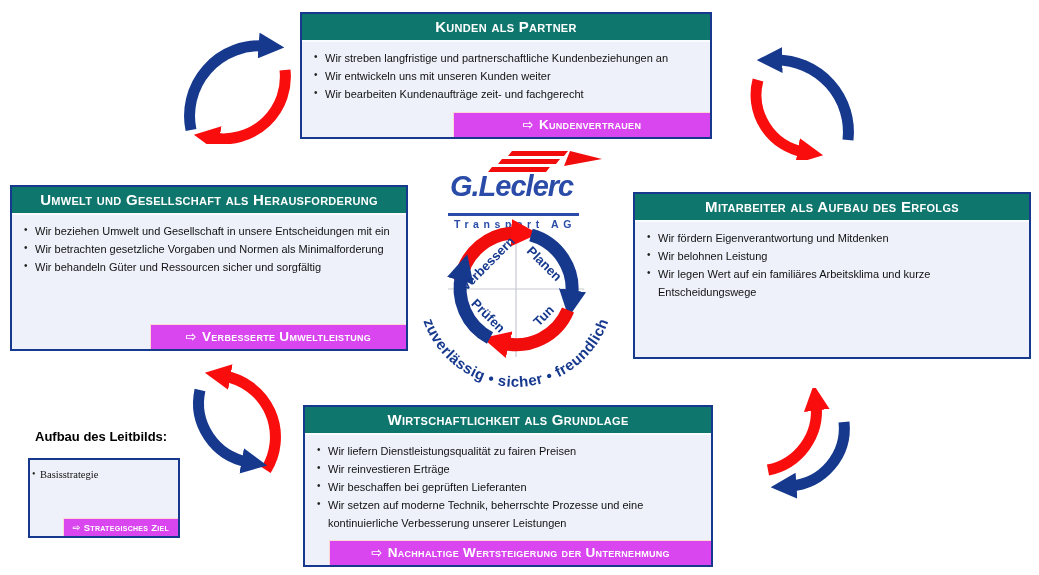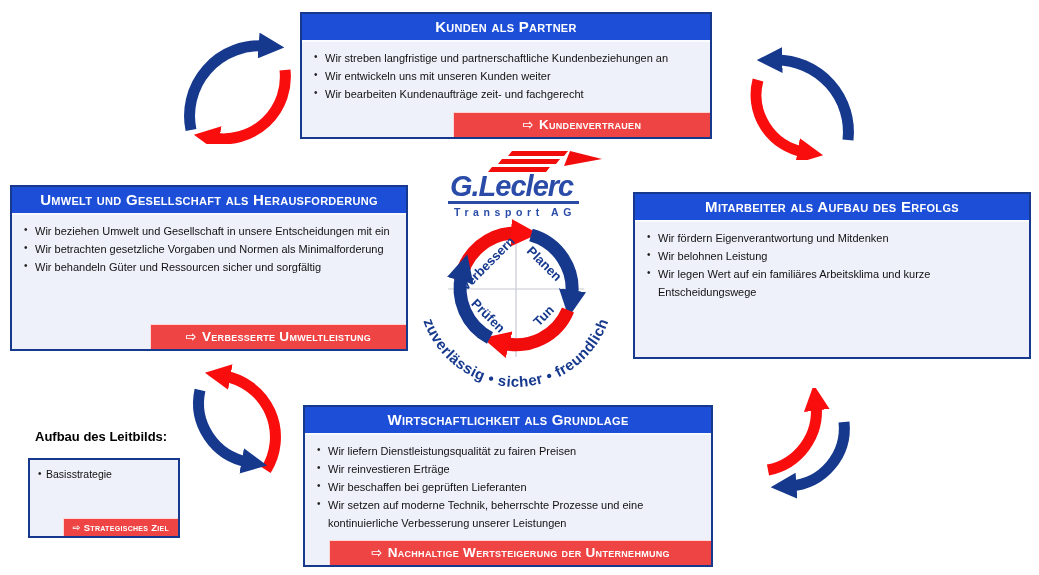--- a/index.html
+++ b/index.html
@@ -5,57 +5,57 @@
   html,body{margin:0;padding:0;background:#fff;}
   #stage{
     position:relative;width:1039px;height:575px;background:#fff;overflow:hidden;
     font-family:"Liberation Sans","DejaVu Sans",sans-serif;
   }
   
   .vbox{
     position:absolute;border:2px solid #16398E;background:#EFF1FA;box-sizing:border-box;
   }
   .vbox .hd{
-    background:#1d4ed8;color:#fff;text-align:center;
+    background:#0f766e;color:#fff;text-align:center;
     font-weight:bold;font-variant:small-caps;font-size:15px;letter-spacing:.3px;
     padding:4px 0 5px 0;border-bottom:2px solid #FAFBFE;
   }
   .vbox ul{margin:7px 0 0 0;padding:0 4px 0 10px;list-style:none;}
   .vbox li{
     position:relative;padding-left:13px;font-size:11px;line-height:1.64;color:#111;
   }
   .vbox li:before{content:"•";position:absolute;left:2px;top:0;font-size:10px;color:#222;}
   .goal{
-    position:absolute;right:0;bottom:0;background:#ef4444;color:#fff;text-align:center;
+    position:absolute;right:0;bottom:0;background:#d946ef;color:#fff;text-align:center;
     font-weight:bold;font-variant:small-caps;font-size:13.5px;letter-spacing:.3px;
     padding:4px 4px 5px 4px;box-sizing:border-box;border-top:1px solid #ffd7d7;border-left:1px solid #ffd7d7;
   }
   .goal .garr{font-variant:normal;font-size:13px;margin-right:5px;}
   #box-top{left:300px;top:12px;width:412px;height:127px;}
   #box-top .goal{width:63%;}
   #box-left{left:10px;top:185px;width:398px;height:166px;}
   #box-left .goal{width:65%;}
   #box-right{left:633px;top:192px;width:398px;height:167px;}
   #box-right .goal{width:66%;}
   #box-bottom{left:303px;top:405px;width:410px;height:162px;}
   #box-bottom .goal{width:94%;}
   
   #legend-caption{position:absolute;left:35px;top:429px;font-size:13px;font-weight:bold;color:#000;}
   #legend-box{left:28px;top:458px;width:152px;height:80px;}
   #legend-box .hd{font-size:10.5px;padding:3px 0;border-bottom-width:1px;}
-  #legend-box ul{margin:6px 0 0 0;padding-left:6px;}
+  #legend-box ul{margin:6px 0 0 0;padding-left:0;font-family:Liberation Serif, serif;}
   #legend-box li{font-size:10.5px;padding-left:10px;}
   #legend-box .goal{width:78%;font-size:9.5px;padding:3px 2px;margin-left:13px;}
   #legend-box .goal .garr{font-size:9.5px;margin-right:3px;}
   
   #logo{position:absolute;left:448px;top:151px;width:170px;height:64px;}
   #logo .stripes{display:block;margin-left:28px;}
   #logo .lname{
     font-weight:bold;font-style:italic;font-size:29px;line-height:30px;color:#2A4CA8;
-    letter-spacing:-1px;border-bottom:3px solid #2A4CA8;display:inline-block;padding:0 6px 0 2px;margin-top:-2px;
+    letter-spacing:-1px;border-bottom:3px solid #2A4CA8;display:inline-block;padding:0 6px 12px 2px;margin-top:-2px;
   }
   #logo .lsub{
     font-weight:bold;font-size:10.5px;color:#2A4CA8;letter-spacing:4.6px;margin:2px 0 0 6px;
   }
   
   .lay{position:absolute;}
   .qlabel{font-weight:bold;font-size:13px;fill:#16398E;}
   .motto{font-weight:bold;font-size:15px;fill:#16398E;letter-spacing:.5px;}
 </style>
 </head>

